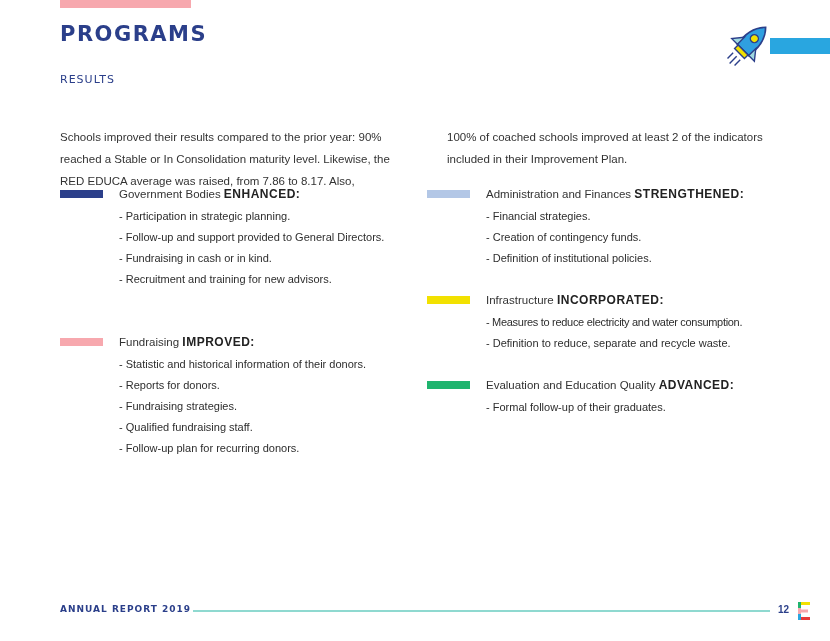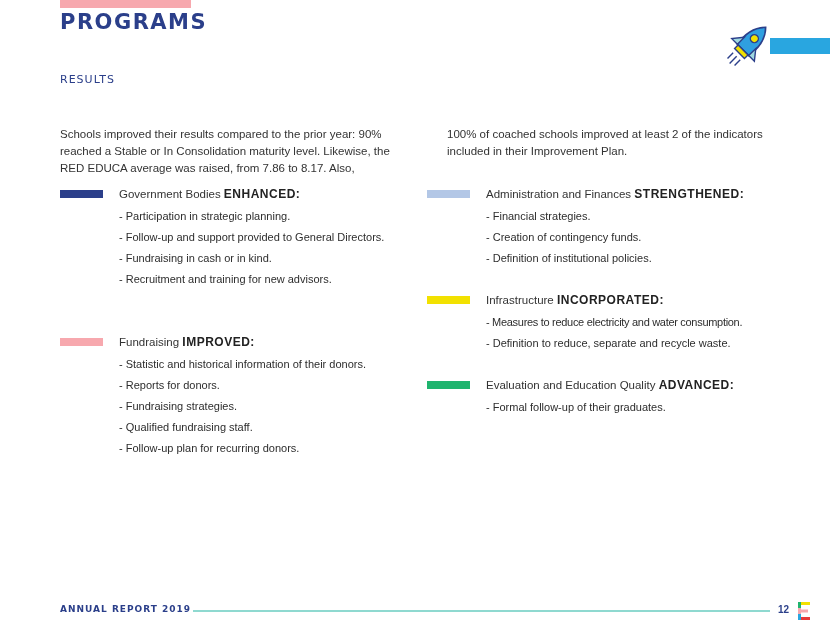--- a/index.html
+++ b/index.html
@@ -3,25 +3,25 @@
   <meta charset="utf-8">
   <style>
     html, body { margin: 0; padding: 0; }
     body {
       width: 830px; height: 641px; position: relative; overflow: hidden;
       background: #ffffff;
       font-family: "Liberation Sans", sans-serif;
       color: #2b2b2b;
     }
     .top-pink-bar { position: absolute; left: 60px; top: 0; width: 131px; height: 8px; background: #f7a8ae; }
-    .page-title { position: absolute; left: 60px; top: 10px; font-size: 21px; font-weight: bold; letter-spacing: 1.5px; color: #2b3f8a; font-family: "DejaVu Sans", sans-serif; }
+    .page-title { position: absolute; left: 60px; top: 22px; font-size: 21px; font-weight: bold; letter-spacing: 1.5px; color: #2b3f8a; font-family: "DejaVu Sans", sans-serif; }
     .blue-band { position: absolute; left: 770px; top: 38px; width: 60px; height: 16px; background: #29a6e0; }
     .rocket { position: absolute; left: 718px; top: 18px; width: 60px; height: 54px; }
     .section-label { position: absolute; left: 60px; top: 73px; font-size: 11px; font-weight: normal; letter-spacing: 1px; color: #2b3f8a; font-family: "DejaVu Sans", sans-serif; }
-    .intro { position: absolute; top: 114px; font-size: 11.5px; line-height: 17px; color: #333; }
+    .intro { position: absolute; top: 114px; font-size: 11.5px; line-height: 22px; color: #333; }
     .intro.left { left: 60px; width: 350px; }
     .intro.right { left: 447px; width: 360px; }
     .group { position: absolute; }
     .swatch { position: absolute; left: 0; top: 5px; width: 43px; height: 8px; }
     .group-text { position: absolute; left: 59px; top: 0; white-space: nowrap; }
     .group-title { font-size: 11.5px; line-height: 18px; color: #333; }
     .group-title b { font-weight: bold; color: #222; letter-spacing: 0.5px; font-size: 12px; }
     .items { list-style: none; margin: 3px 0 0 0; padding: 0; }
     .items li { font-size: 11px; line-height: 21px; color: #2d2d2d; }
     .footer-label { position: absolute; left: 60px; top: 604px; font-size: 9px; font-weight: bold; letter-spacing: 1px; color: #2b3f8a; font-family: "DejaVu Sans", sans-serif; }

